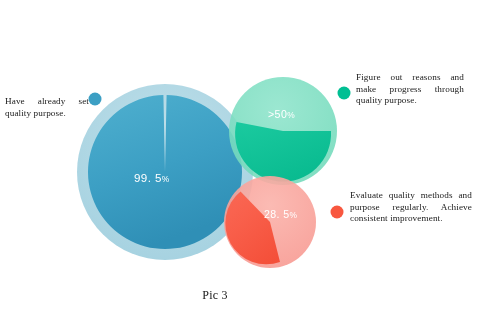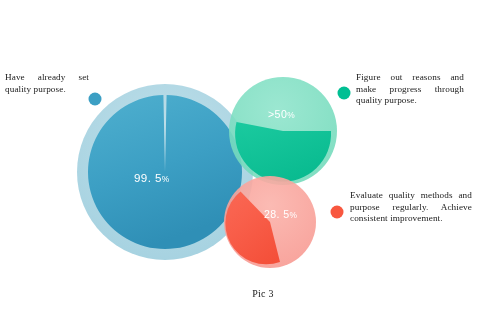--- a/index.html
+++ b/index.html
@@ -28,45 +28,44 @@
     font-family: "Liberation Serif", "DejaVu Serif", serif;
     font-size: 9.2px;
     line-height: 11.6px;
     color: #1a1a1a;
     text-align: justify;
     text-align-last: left;
     letter-spacing: 0.1px;
   }
   #legend-blue-text {
     left: 5px;
-    top: 72px;
+    top: 96px;
     width: 84px;
     text-align: justify;
   }
   #legend-green-text {
     left: 356px;
     top: 72px;
     width: 108px;
   }
   #legend-red-text {
     left: 350px;
     top: 190px;
     width: 122px;
   }
   #caption {
     position: absolute;
     left: 0;
     top: 288px;
     width: 430px;
     text-align: center;
     font-family: "Liberation Serif", "DejaVu Serif", serif;
-    font-size: 10px;
+    font-size: 12px;
     color: #161616;
     letter-spacing: 0.2px;
-    margin-left: 48px;
   }
   .slice-label {
     font-family: "Liberation Sans", "DejaVu Sans", sans-serif;
     fill: #ffffff;
     font-size: 11.6px;
     letter-spacing: 0.4px;
   }
   .slice-label.small {
     font-size: 10.6px;
   }

